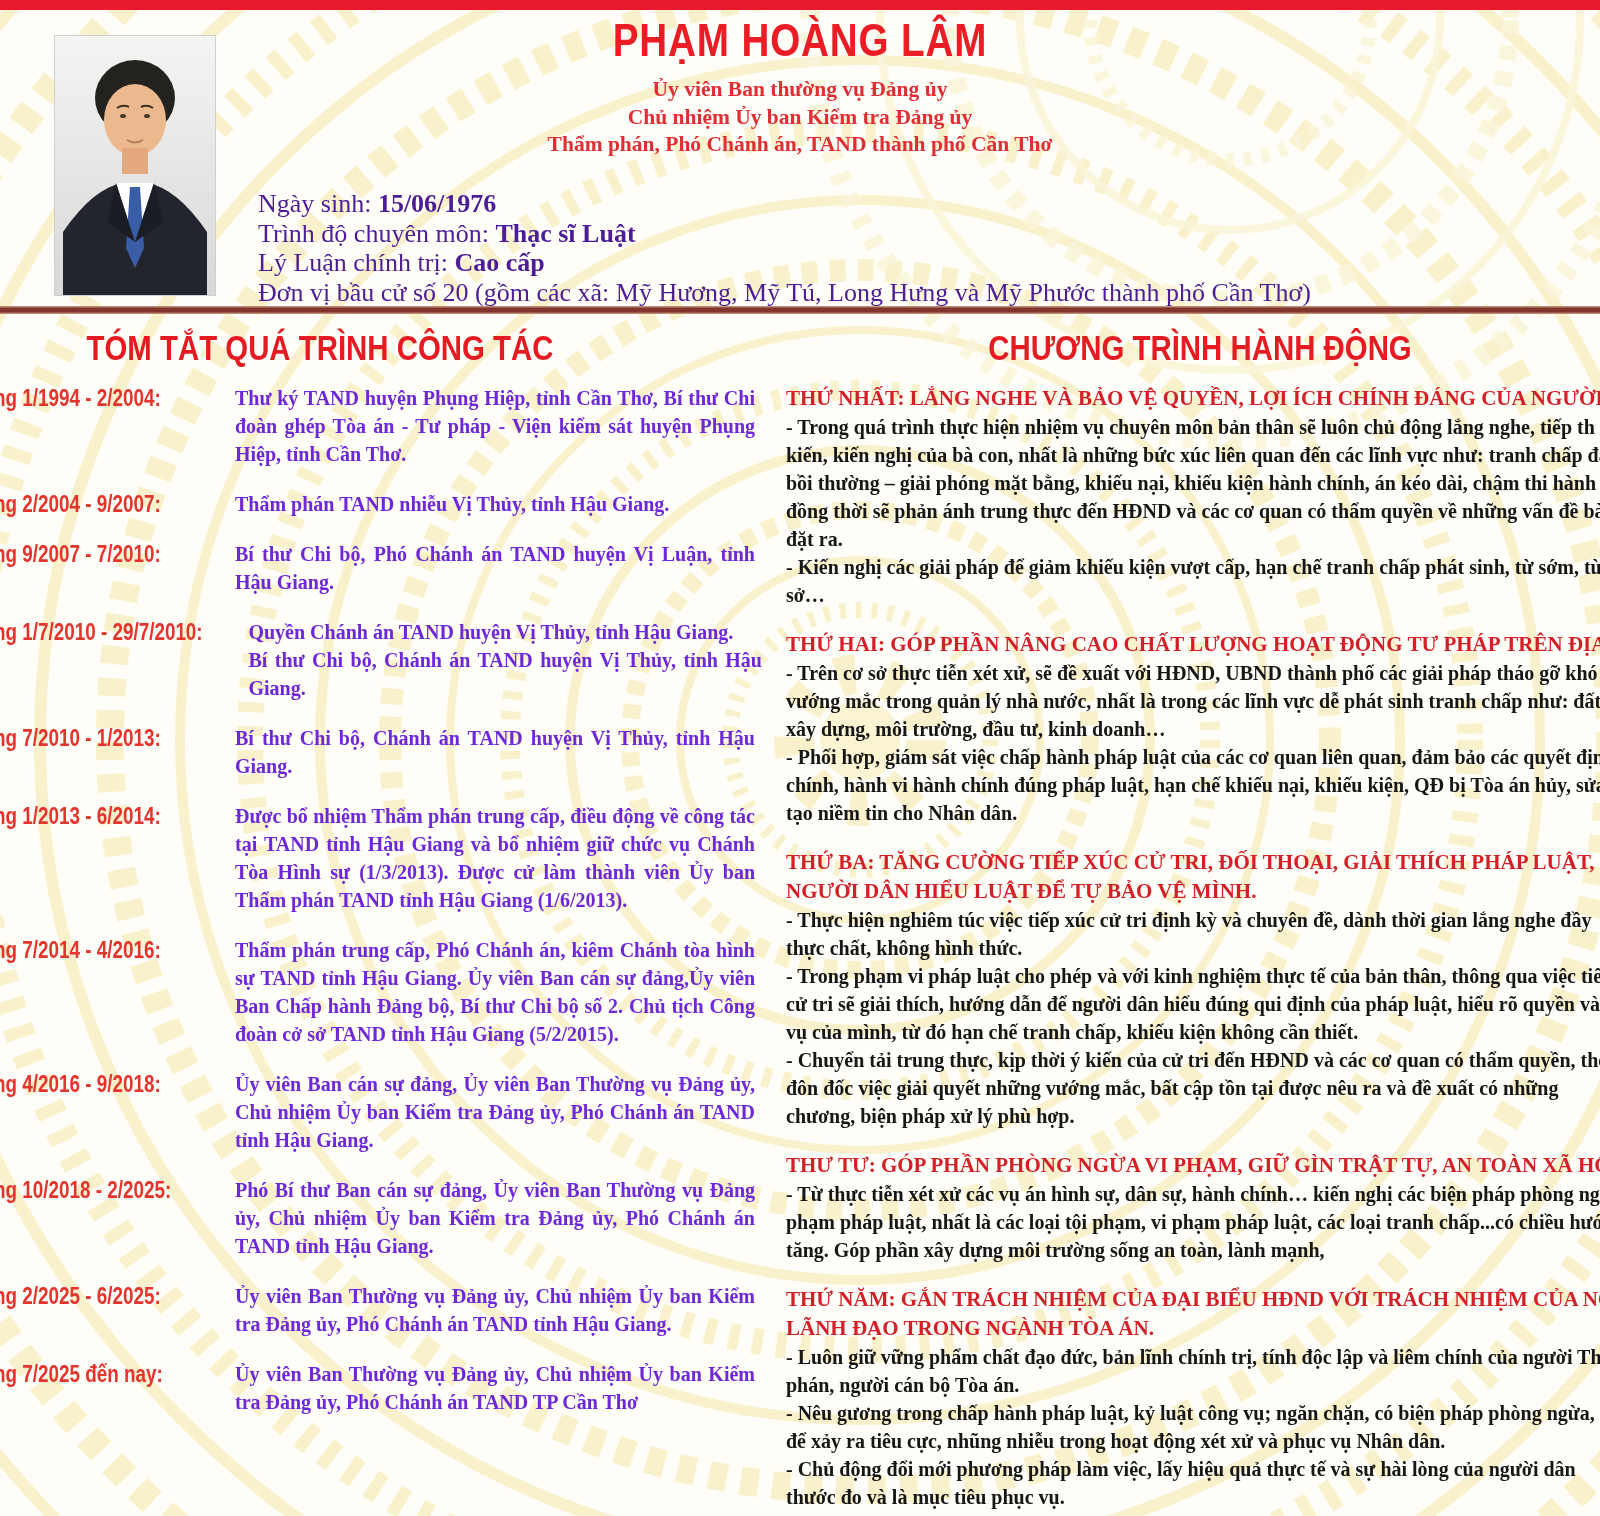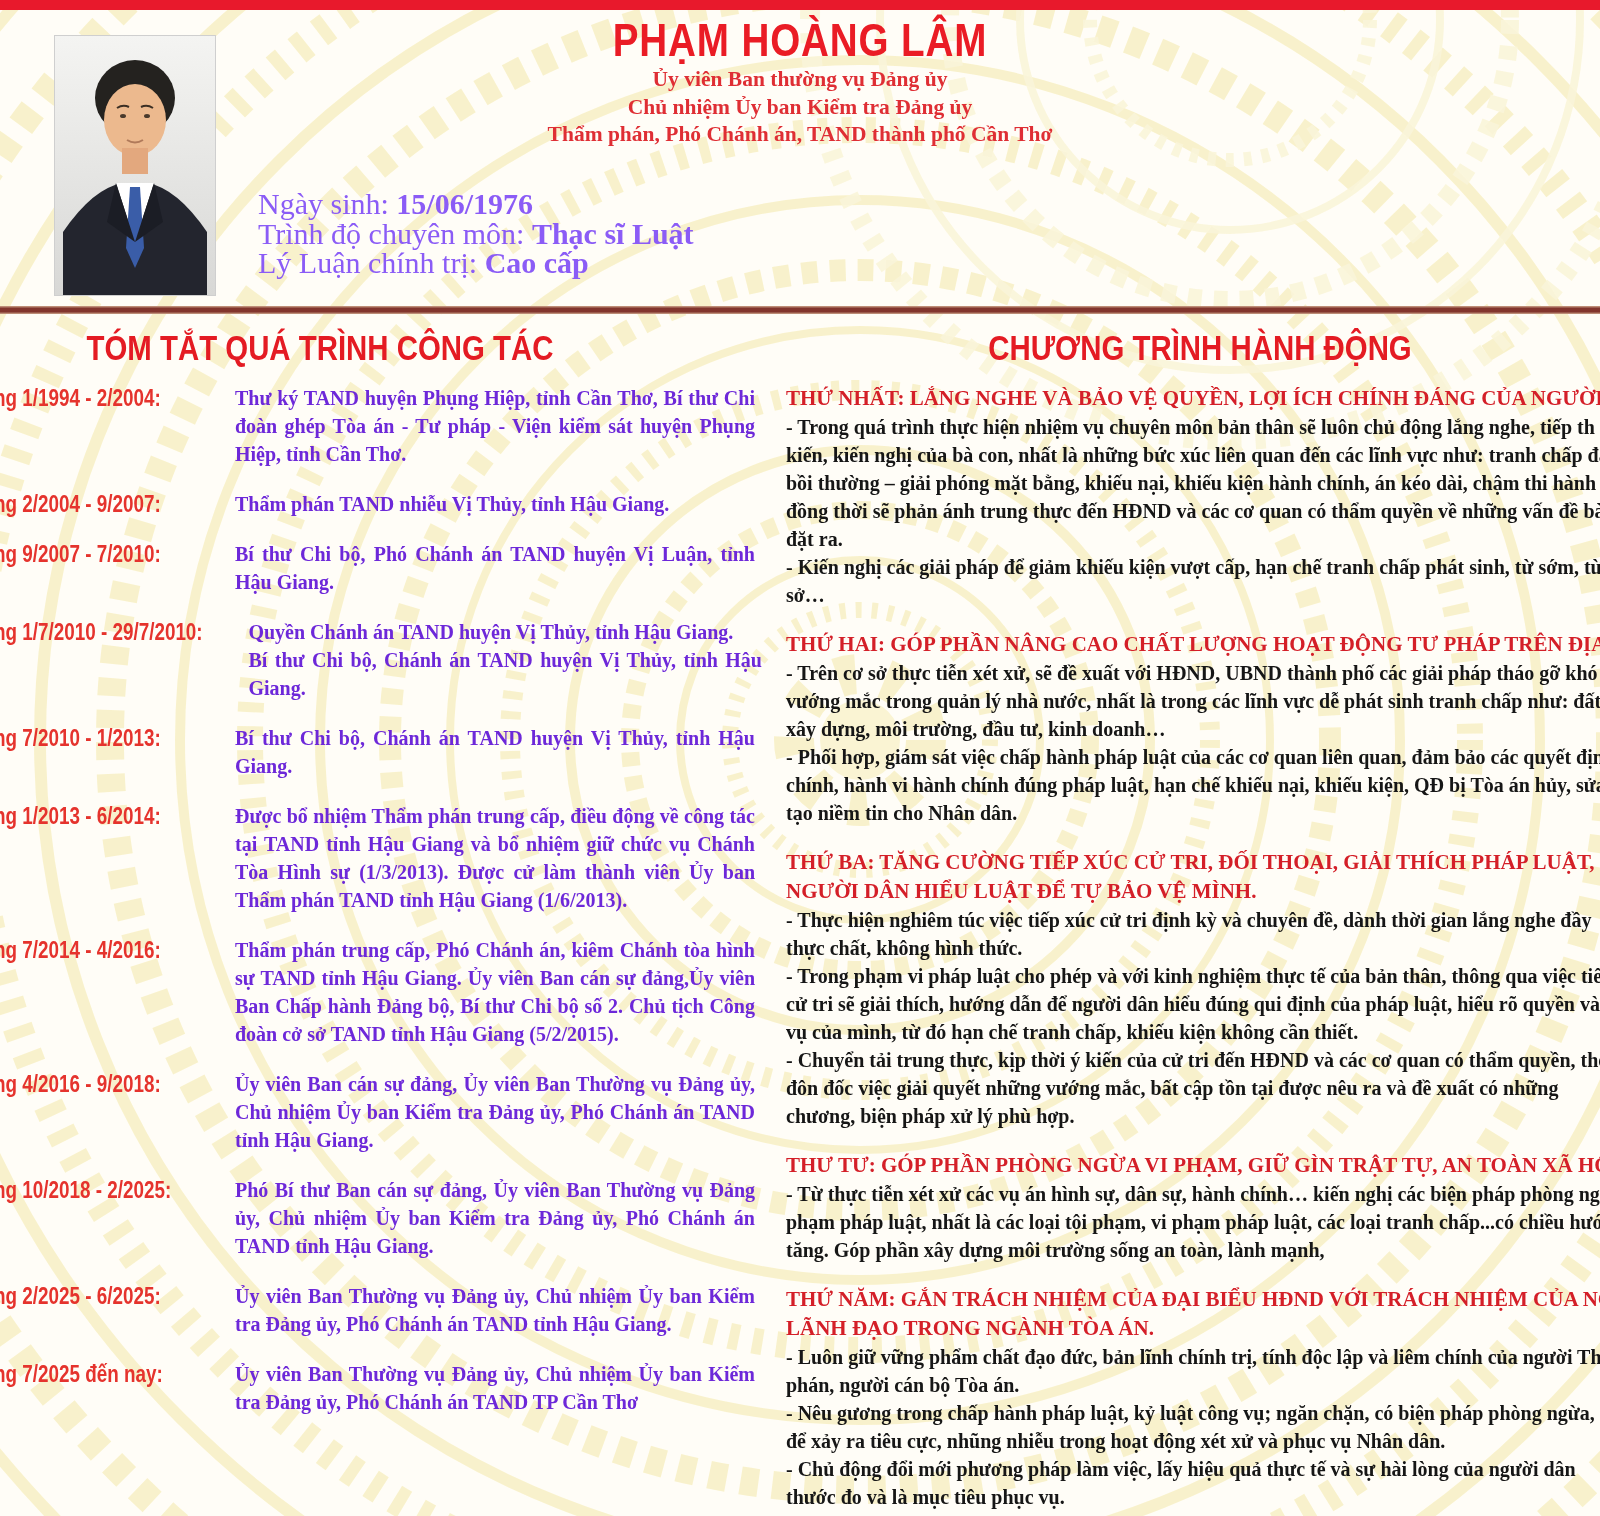--- a/index.html
+++ b/index.html
@@ -8,24 +8,24 @@
         font-family:"Liberation Serif",serif;text-decoration:underline;}
   .pattern{position:absolute;left:0;top:0;width:1600px;height:1516px;}
   .topbar{position:absolute;left:0;top:0;width:1600px;height:10px;background:#e8192c;}
 
   .photo{position:absolute;left:55px;top:36px;width:160px;height:259px;box-shadow:0 0 0 1px #cfcfcf;}
   .photo svg{display:block;}
 
   .name{position:absolute;left:460px;top:16px;width:680px;margin:0;text-align:center;
         font-family:"Liberation Sans",sans-serif;font-weight:bold;font-size:46px;line-height:48px;
         color:#ea1c25;transform:scaleX(0.84);transform-origin:50% 0;letter-spacing:1px;white-space:nowrap;}
-  .titles{position:absolute;left:300px;top:66px;width:1000px;text-align:center;
+  .titles{position:absolute;left:300px;top:76px;width:1000px;text-align:center;
           color:#df2e34;font-weight:bold;font-size:21.5px;line-height:27.5px;}
   .title-line{white-space:nowrap;}
-  .info{position:absolute;left:258px;top:189px;font-size:30px;line-height:29.5px;color:#8b5cf6;}
+  .info{position:absolute;left:258px;top:189px;font-size:26px;line-height:29.5px;color:#4c1d95;}
   .info-line{white-space:nowrap;}
   .info-value{font-weight:bold;}
 
   .divider{position:absolute;left:0;top:306px;width:1600px;height:8px;
            background:linear-gradient(180deg,#cda58b 0%,#82352d 30%,#82352d 72%,#cda58b 100%);}
 
   .col-heading{position:absolute;top:329px;margin:0;text-align:center;
                font-family:"Liberation Sans",sans-serif;font-weight:bold;font-size:35px;line-height:38px;
                color:#e41b23;transform:scaleX(0.84);transform-origin:50% 0;white-space:nowrap;}
   .col-heading.left{left:0;width:640px;}
@@ -120,20 +120,21 @@
     </div>
 
   <div class="info">
 
       <div class="info-line"><span class="info-label">Ngày sinh:</span> <span class="info-value">15/06/1976</span></div>
 
       <div class="info-line"><span class="info-label">Trình độ chuyên môn:</span> <span class="info-value">Thạc sĩ Luật</span></div>
 
       <div class="info-line"><span class="info-label">Lý Luận chính trị:</span> <span class="info-value">Cao cấp</span></div>
 
+      <div class="info-line"><span class="info-label">Đơn vị bầu cử số 20 (gồm các xã: Mỹ Hương, Mỹ Tú, Long Hưng và Mỹ Phước thành phố Cần Thơ)</span> <span class="info-value"></span></div>
     </div>
 
   <div class="divider"></div>
 
   <h2 class="col-heading left">TÓM TẮT QUÁ TRÌNH CÔNG TÁC</h2>
   <h2 class="col-heading right">CHƯƠNG TRÌNH HÀNH ĐỘNG</h2>
 
   <div class="entries">
 
       <div class="entry">

